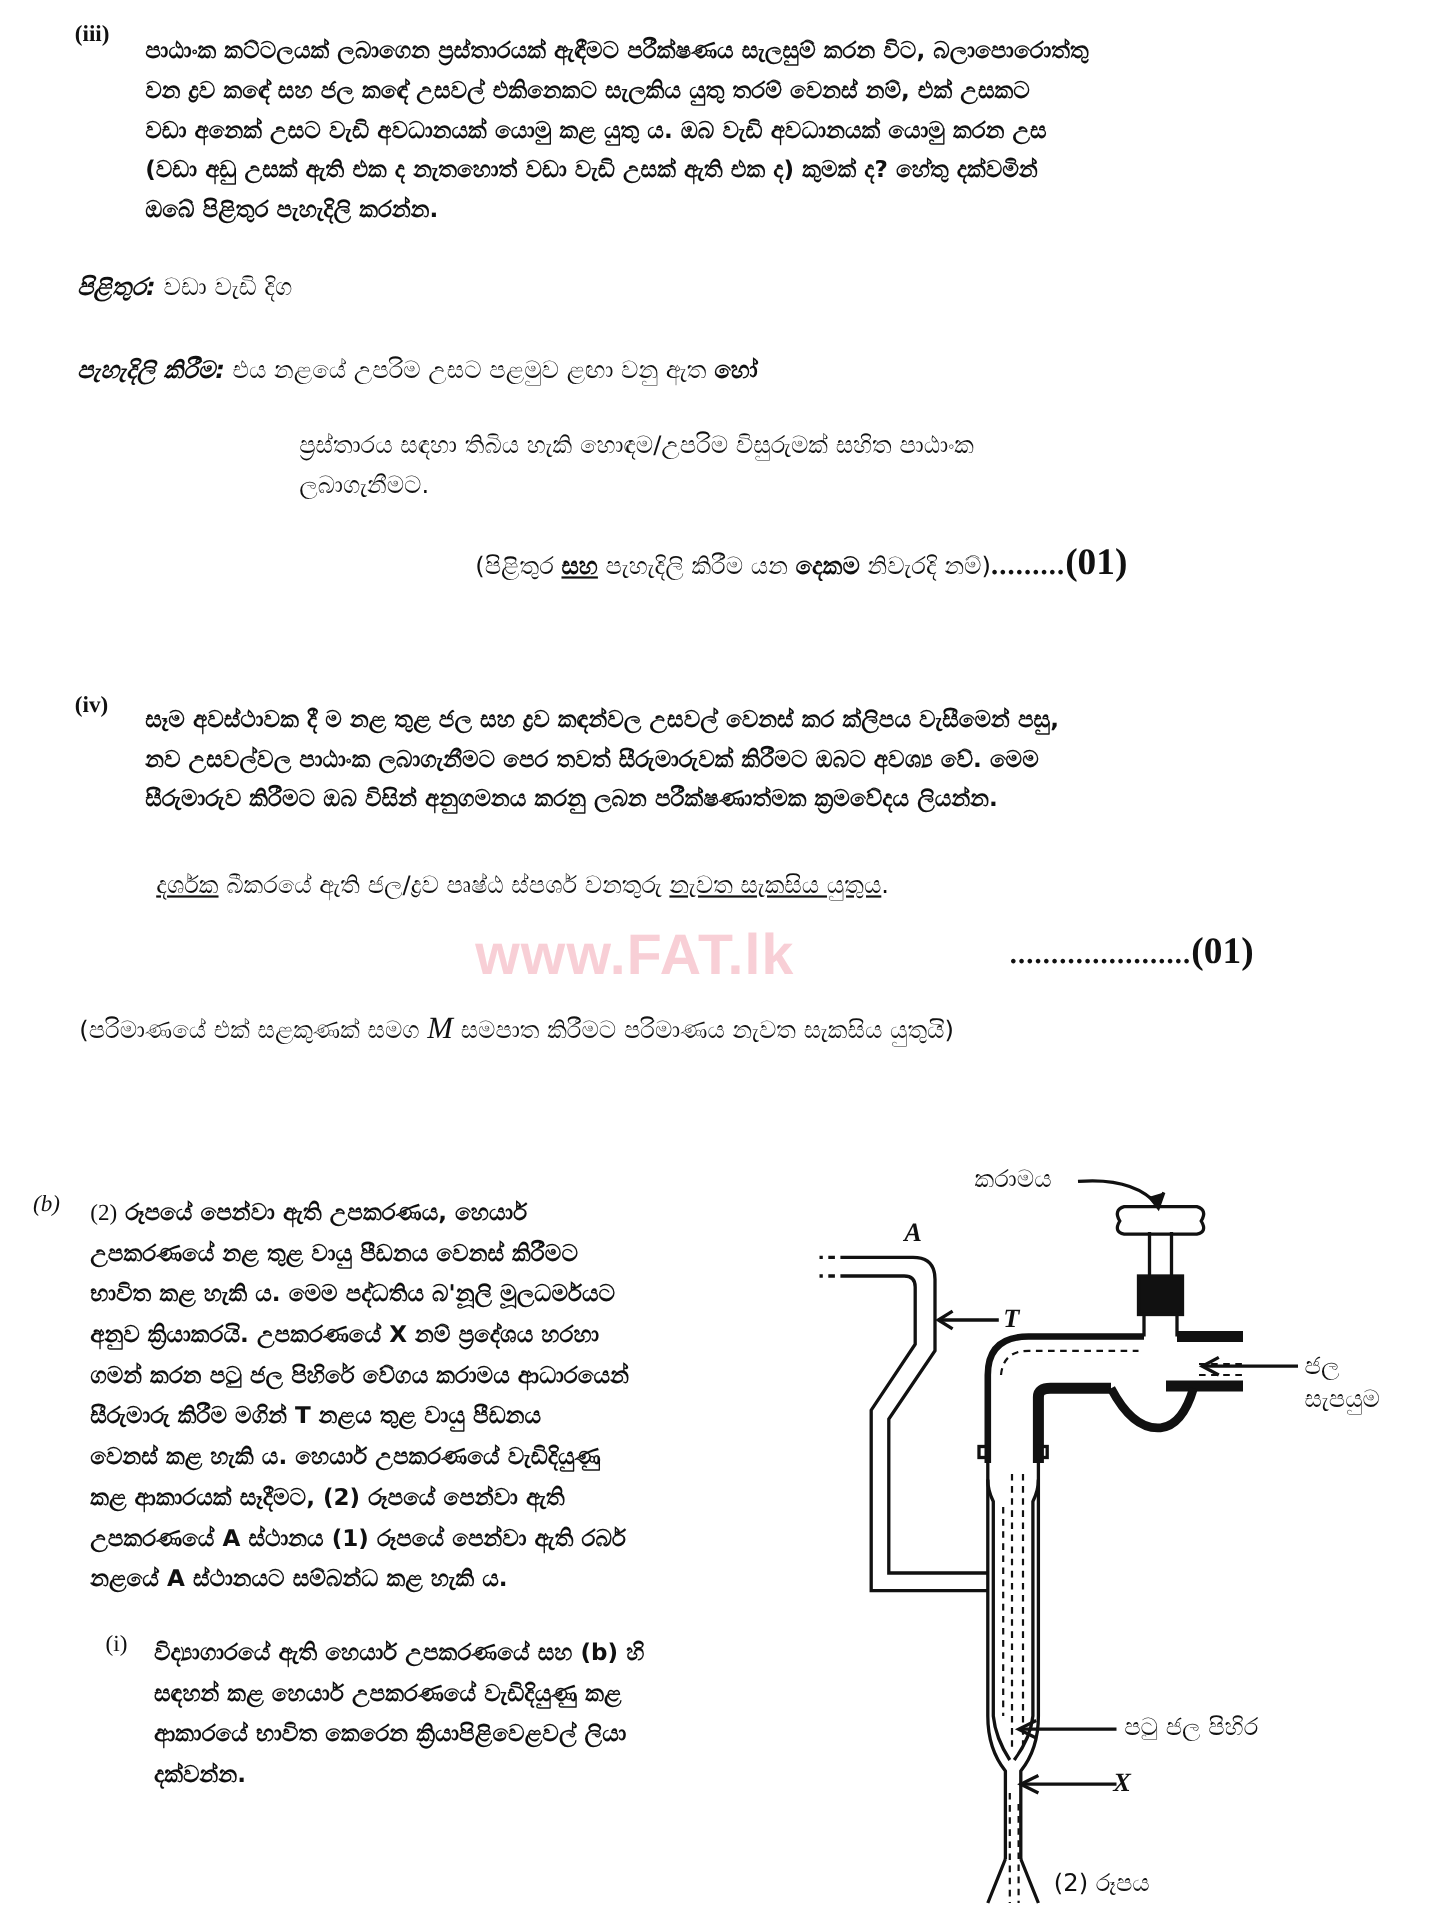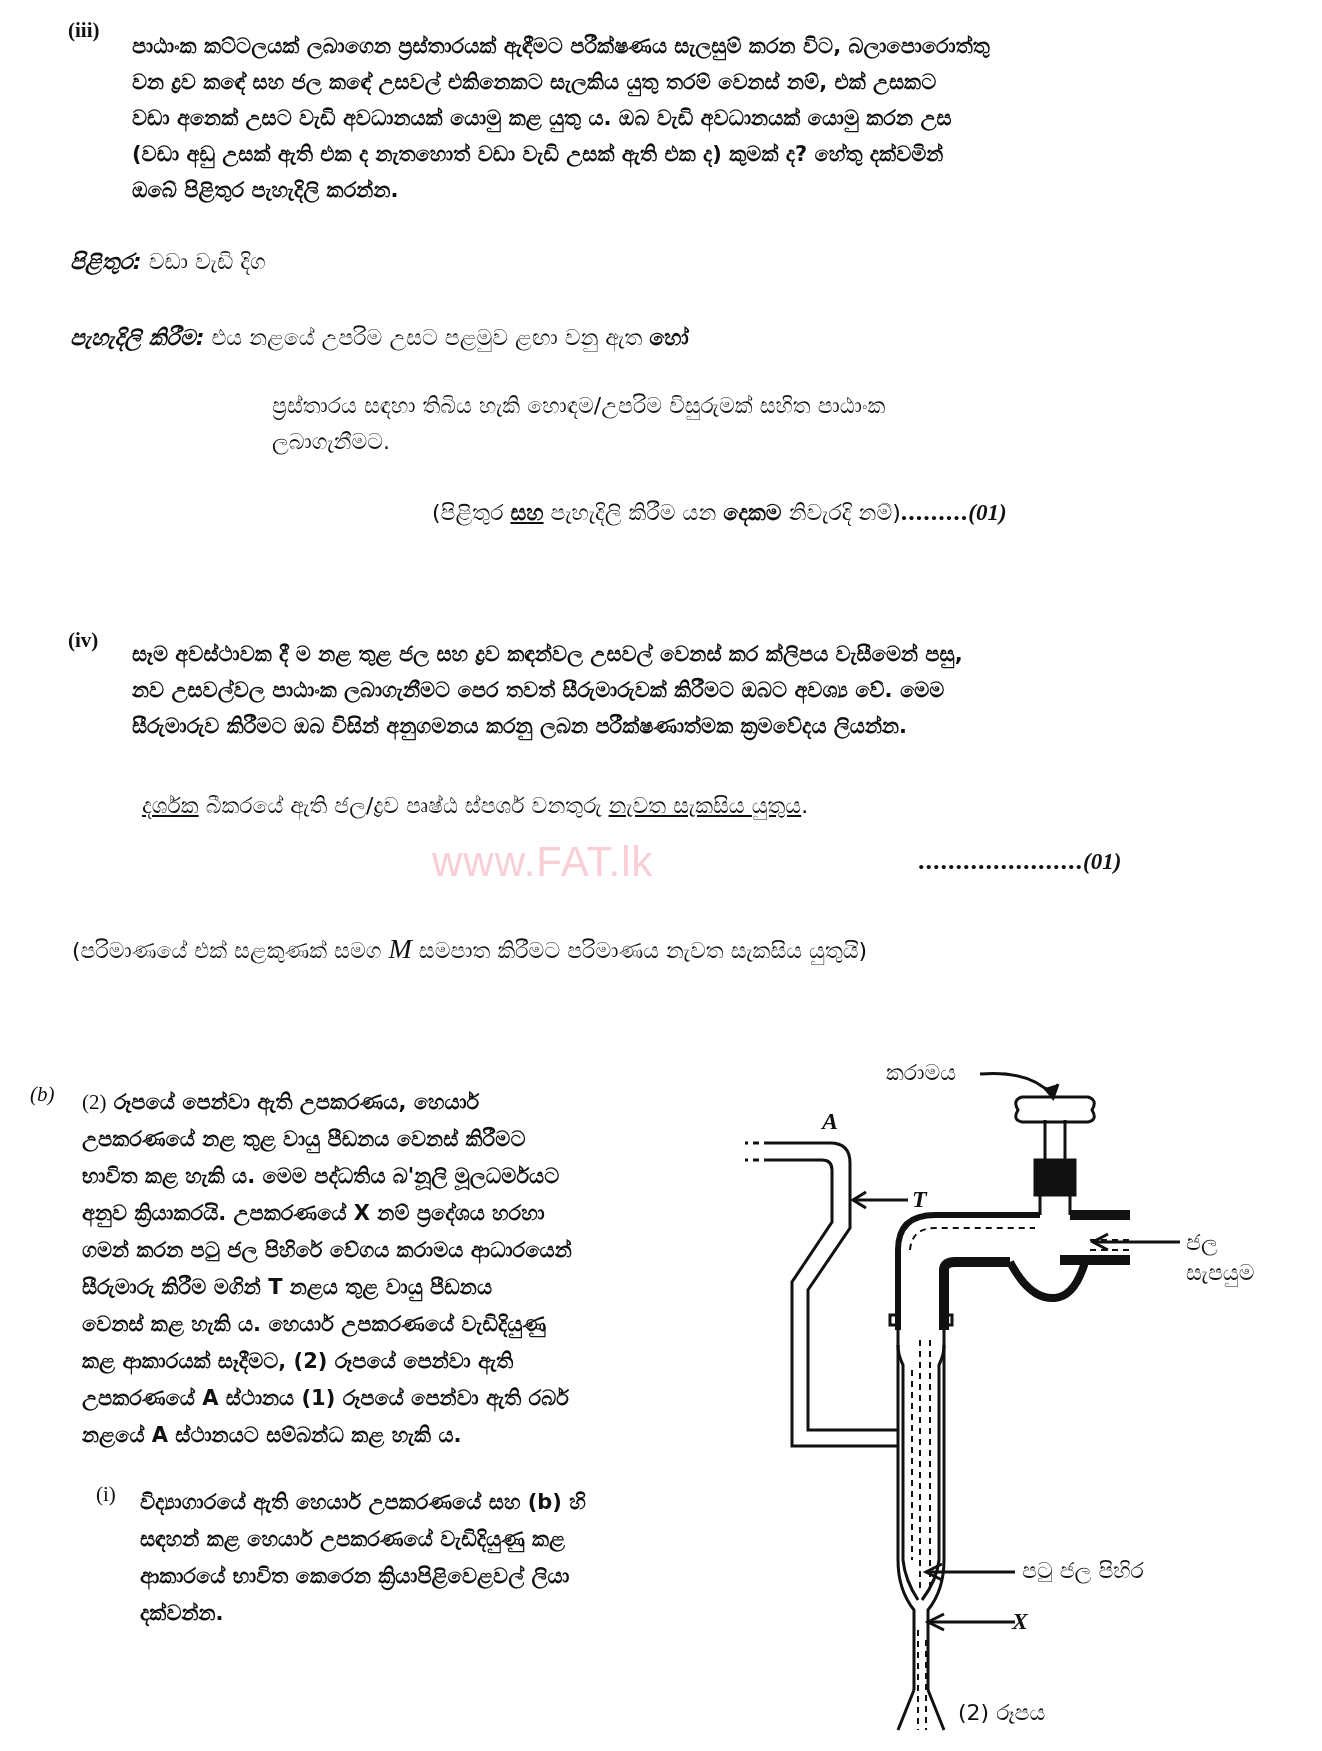--- a/index.html
+++ b/index.html
@@ -5,28 +5,28 @@
   html, body { margin: 0; padding: 0; background: #ffffff; }
   body {
     width: 1322px; height: 1751px; position: relative; overflow: hidden;
     font-family: "DejaVu Sans", sans-serif; color: #111;
   }
   .abs { position: absolute; }
   .q-num { font-family: "Liberation Serif", serif; font-size: 21px; font-weight: bold; }
   .body-bold { font-size: 21px; font-weight: bold; line-height: 36px; }
   .body-reg { font-size: 22px; line-height: 36px; }
   .label-bi { font-weight: bold; font-style: italic; }
-  .marks { font-family: "Liberation Serif", serif; font-size: 23px; font-weight: bold; font-style: italic; }
+  .marks { font-family: "Liberation Serif", serif; font-size: 34px; font-weight: bold; }
   .dots { font-family: "Liberation Serif", serif; font-size: 26px; font-weight: bold; letter-spacing: 1px; }
   .ul { text-decoration: underline; }
   .b { font-weight: bold; }
   .it { font-family: "Liberation Serif", serif; font-style: italic; }
   .watermark {
-    font-family: "Liberation Sans", sans-serif; font-weight: normal;
-    font-size: 42px; color: #f8cfd6; letter-spacing: 1px;
+    font-family: "Liberation Sans", sans-serif; font-weight: bold;
+    font-size: 52px; color: #f8cfd6; letter-spacing: 1px;
   }
   .fig-label { font-family: "Liberation Serif", serif; font-style: italic; font-size: 24px; font-weight: bold; }
   .fig-text { font-size: 22px; font-weight: normal; }
   p { margin: 0; }
 </style>
 </head>
 <body>
 
 <div class="abs watermark" style="left:432px; top:838px;">www.FAT.lk</div>
 
@@ -75,21 +75,21 @@
   <div class="abs body-reg" style="left:142px; top:788px;">
     <span class="ul">දර්ශක</span>
     <span>බීකරයේ ඇති ජල/ද්‍රව පෘෂ්ඨ ස්පර්ශ වනතුරු</span>
     <span class="ul">නැවත සැකසිය යුතුය</span><span>.</span>
   </div>
 
   <div class="abs" style="left:918px; top:846px;">
     <span class="dots">......................</span><span class="marks">(01)</span>
   </div>
 
-  <div class="abs body-reg" style="left:72px; top:918px;margin-top:13px;">
+  <div class="abs body-reg" style="left:72px; top:918px;">
     <span>(පරිමාණයේ එක් සළකුණක් සමග</span>
     <span class="it" style="font-size:28px;">M</span>
     <span>සමපාත කිරීමට පරිමාණය නැවත සැකසිය යුතුයි)</span>
   </div>
 </section>
 
 <section>
   <div class="abs q-num it" style="left:30px; top:1082px; font-weight:normal;">(b)</div>
   <div class="abs body-bold" style="left:82px; top:1084px; width:650px; line-height:37px;">
     <p><span class="q-num" style="font-weight:normal;">(2)</span> <span>රූපයේ පෙන්වා ඇති උපකරණය, හෙයාර්</span></p>

